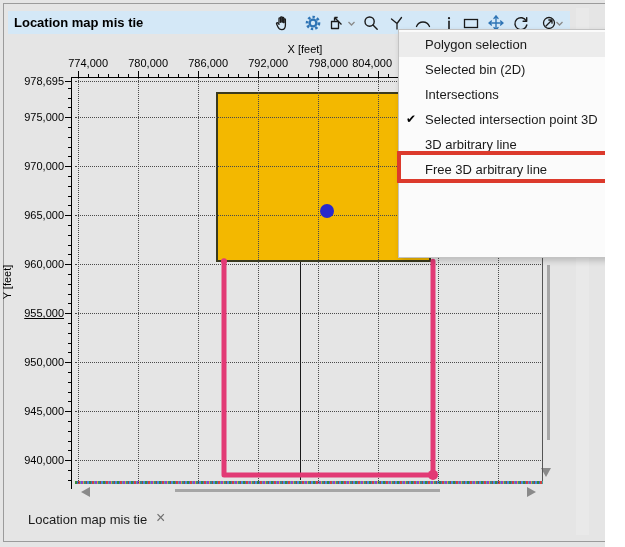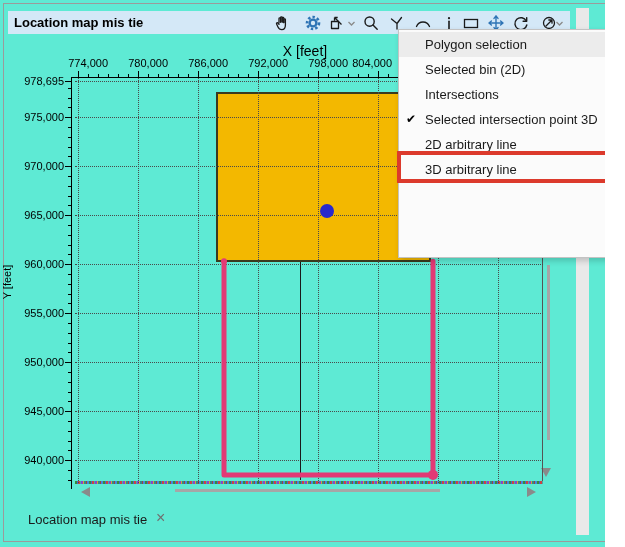--- a/index.html
+++ b/index.html
@@ -1,31 +1,31 @@
 <!DOCTYPE html>
 <html><head>
 <meta charset="utf-8">
 <style>
   html,body{margin:0;padding:0;background:#fff;font-family:"Liberation Sans",sans-serif;}
-  #stage{position:relative;width:605px;height:547px;background:#5eead4;overflow:hidden;}
+  #stage{position:relative;width:605px;height:547px;background:#e5e5e5;overflow:hidden;}
   .abs{position:absolute;}
   #win-border{left:3px;top:3px;width:619px;height:539px;border:1px solid #9b9b9b;box-sizing:border-box;}
   #titlebar{left:8px;top:11px;width:562px;height:23px;background:#D4E8F7;}
   #win-title{left:6px;top:0;line-height:23px;font-size:13px;font-weight:bold;color:#000;white-space:nowrap;}
   .tb-icon{position:absolute;top:2px;width:20px;height:20px;}
   #scroll-strip{left:576px;top:8px;width:13px;height:527px;background:#E9E9E9;z-index:4;}
 
   
   #plot-layer{left:0;top:0;width:625px;height:547px;z-index:2;}
   .gridv{border-left:1px dotted #4a4a4a;width:0;}
   .gridh{border-top:1px dotted #4a4a4a;height:0;}
   .tick{background:#000;}
   .xlab{font-size:11px;color:#000;width:60px;text-align:right;margin-left:-30px;top:57px;height:13px;}
   .ylab{font-size:11px;color:#000;width:58px;text-align:right;left:6px;height:13px;}
-  #x-axis-title{left:255px;top:43px;width:100px;text-align:center;font-size:14px;color:#000;}
+  #x-axis-title{left:255px;top:43px;width:100px;text-align:center;font-size:11px;color:#000;}
   #y-axis-title{left:-25px;top:276px;width:64px;text-align:center;font-size:11px;color:#000;transform:rotate(-90deg);}
   #axis-top{left:71px;top:77px;width:472px;height:1px;background:#000;}
   #axis-left{left:71px;top:77px;width:1px;height:412px;background:#000;}
   #plot-right{left:542px;top:78px;width:1px;height:405px;background:#555;}
   #noise-strip{left:75px;top:481px;width:468px;height:3px;
     background:repeating-linear-gradient(90deg,#3a8a3a 0 2px,#4466cc 2px 3px,#cc4444 3px 5px,#44aaaa 5px 6px,#8844cc 6px 8px,#ccaa33 8px 9px,#338888 9px 11px,#994444 11px 12px,#4488dd 12px 14px);}
 
   
   .tri{width:0;height:0;}
   #h-left-arrow{left:81px;top:487px;border-top:5px solid transparent;border-bottom:5px solid transparent;border-right:9px solid #8a8a8a;}
@@ -249,21 +249,21 @@
       <div class="abs xlab" style="left: 138px;">780,000</div>
       <div class="abs xlab" style="left: 198px;">786,000</div>
       <div class="abs xlab" style="left: 258px;">792,000</div>
       <div class="abs xlab" style="left: 318px;">798,000</div>
       <div class="abs xlab" style="left: 362px;">804,000</div>
       <div class="abs ylab" style="top: 74.989px;">978,695</div>
       <div class="abs ylab" style="top: 111.2px;">975,000</div>
       <div class="abs ylab" style="top: 160.199px;">970,000</div>
       <div class="abs ylab" style="top: 209.198px;">965,000</div>
       <div class="abs ylab" style="top: 258.198px;">960,000</div>
-      <div class="abs ylab" style="top: 307.197px;">955,000</div>
+      <div class="abs ylab" style="top: 307.197px; text-decoration: underline;">955,000</div>
       <div class="abs ylab" style="top: 356.197px;">950,000</div>
       <div class="abs ylab" style="top: 405.196px;">945,000</div>
       <div class="abs ylab" style="top: 454.196px;">940,000</div>
       <div class="abs" style="left: 216px; top: 91.7198px; width: 215px; height: 170.518px; background: rgb(243, 184, 0); border: 2px solid rgb(58, 58, 30); box-sizing: border-box; z-index: 1;"></div>
       <div class="abs gridv" style="left: 258px; top: 91.7198px; height: 170.518px; z-index: 2;"></div>
       <div class="abs gridv" style="left: 318px; top: 91.7198px; height: 170.518px; z-index: 2;"></div>
       <div class="abs gridv" style="left: 378px; top: 91.7198px; height: 170.518px; z-index: 2;"></div>
       <div class="abs gridh" style="left: 216px; top: 117.2px; width: 215px; z-index: 2;"></div>
       <div class="abs gridh" style="left: 216px; top: 166.199px; width: 215px; z-index: 2;"></div>
       <div class="abs gridh" style="left: 216px; top: 215.198px; width: 215px; z-index: 2;"></div>
@@ -281,20 +281,20 @@
   <div class="abs" id="h-thumb"></div>
   <div class="abs tri" id="v-down-arrow"></div>
   <div class="abs" id="v-thumb"></div>
   <div class="abs" id="scroll-strip"></div>
 
   <div class="abs" id="menu">
       <div class="menu-item hovered"><span>Polygon selection</span></div>
       <div class="menu-item"><span>Selected bin (2D)</span></div>
       <div class="menu-item"><span>Intersections</span></div>
       <div class="menu-item"><span class="menu-check">✔</span><span>Selected intersection point 3D</span></div>
-      <div class="menu-item"><span>2D arbitrary line</span></div>
       <div class="menu-item"><span>3D arbitrary line</span></div>
+      <div class="menu-item"><span>Free 3D arbitrary line</span></div>
     </div>
   <div class="abs" id="red-box" style="border-color: rgb(220, 58, 44);"></div>
 
   <span class="abs" id="tab-label">Location map mis tie</span>
   <span class="abs" id="tab-close">×</span>
 </div>
 
 </body></html>

